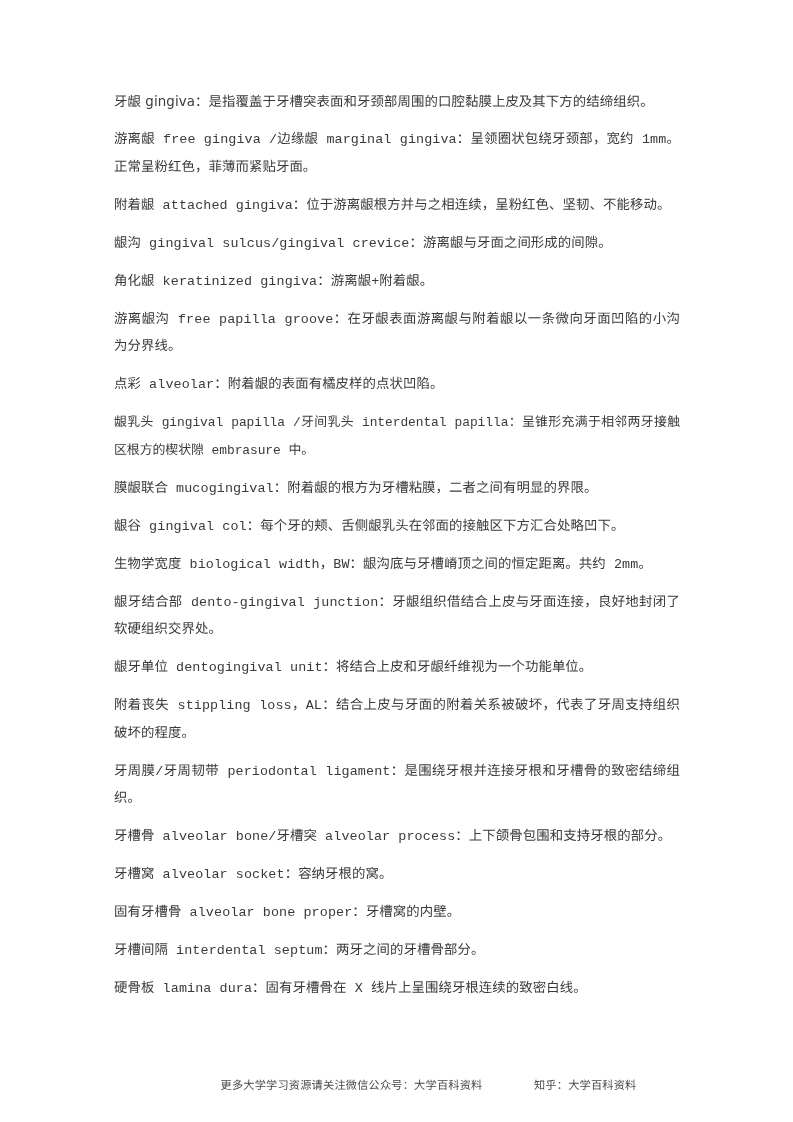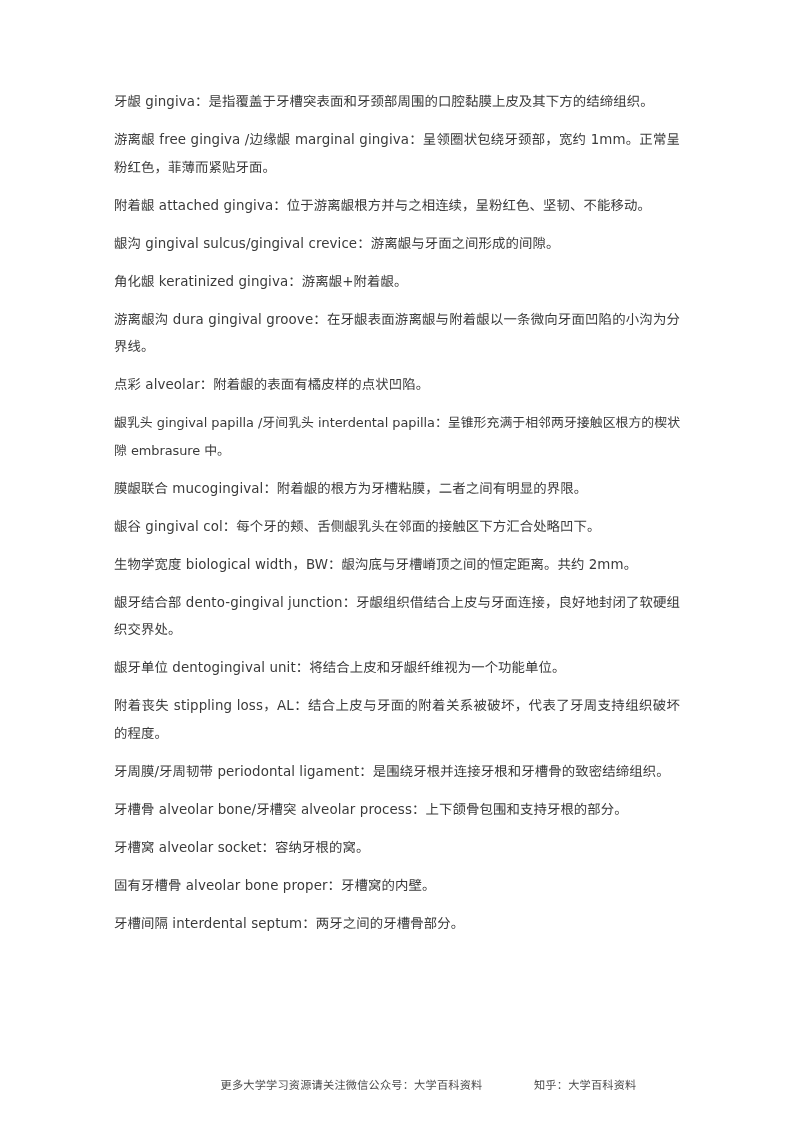--- a/index.html
+++ b/index.html
@@ -37,20 +37,21 @@
     font-size: 13.4px;
     line-height: 27.5px;
     text-align: justify;
     text-justify: inter-ideograph;
     color: #3a3a3a;
     letter-spacing: 0.1px;
     word-break: break-word;
   }
   .term-para + .term-para {
     margin-top: 10.5px;
+    font-family: Liberation Mono, monospace;
   }
   
   .term-para.condensed {
     font-size: 12.9px;
     letter-spacing: -0.05px;
   }
   .footer {
     position: absolute;
     left: 0;
     top: 1078px;
@@ -80,21 +81,21 @@
     <p class="term-para">牙龈  gingiva：是指覆盖于牙槽突表面和牙颈部周围的口腔黏膜上皮及其下方的结缔组织。</p>
 
     <p class="term-para">游离龈  free gingiva /边缘龈  marginal gingiva：呈领圈状包绕牙颈部，宽约 1mm。正常呈粉红色，菲薄而紧贴牙面。</p>
 
     <p class="term-para">附着龈  attached gingiva：位于游离龈根方并与之相连续，呈粉红色、坚韧、不能移动。</p>
 
     <p class="term-para">龈沟  gingival sulcus/gingival crevice：游离龈与牙面之间形成的间隙。</p>
 
     <p class="term-para">角化龈  keratinized gingiva：游离龈+附着龈。</p>
 
-    <p class="term-para">游离龈沟  dura gingival groove：在牙龈表面游离龈与附着龈以一条微向牙面凹陷的小沟为分界线。</p>
+    <p class="term-para">游离龈沟  free papilla groove：在牙龈表面游离龈与附着龈以一条微向牙面凹陷的小沟为分界线。</p>
 
     <p class="term-para">点彩  alveolar：附着龈的表面有橘皮样的点状凹陷。</p>
 
     <p class="term-para condensed">龈乳头  gingival papilla /牙间乳头  interdental papilla：呈锥形充满于相邻两牙接触区根方的楔状隙  embrasure  中。</p>
 
     <p class="term-para">膜龈联合  mucogingival：附着龈的根方为牙槽粘膜，二者之间有明显的界限。</p>
 
     <p class="term-para">龈谷  gingival col：每个牙的颊、舌侧龈乳头在邻面的接触区下方汇合处略凹下。</p>
 
     <p class="term-para">生物学宽度  biological width，BW：龈沟底与牙槽嵴顶之间的恒定距离。共约 2mm。</p>
@@ -108,20 +109,21 @@
     <p class="term-para">牙周膜/牙周韧带  periodontal ligament：是围绕牙根并连接牙根和牙槽骨的致密结缔组织。</p>
 
     <p class="term-para">牙槽骨  alveolar bone/牙槽突  alveolar process：上下颌骨包围和支持牙根的部分。</p>
 
     <p class="term-para">牙槽窝  alveolar socket：容纳牙根的窝。</p>
 
     <p class="term-para">固有牙槽骨  alveolar bone proper：牙槽窝的内壁。</p>
 
     <p class="term-para">牙槽间隔  interdental septum：两牙之间的牙槽骨部分。</p>
 
+    <p class="term-para">硬骨板  lamina dura：固有牙槽骨在 X 线片上呈围绕牙根连续的致密白线。</p>
 
   </div>
 
   <div class="footer">
     <span>更多大学学习资源请关注微信公众号：大学百科资料</span>
     <span class="gap"></span>
     <span>知乎：大学百科资料</span>
   </div>
 
 </div>

